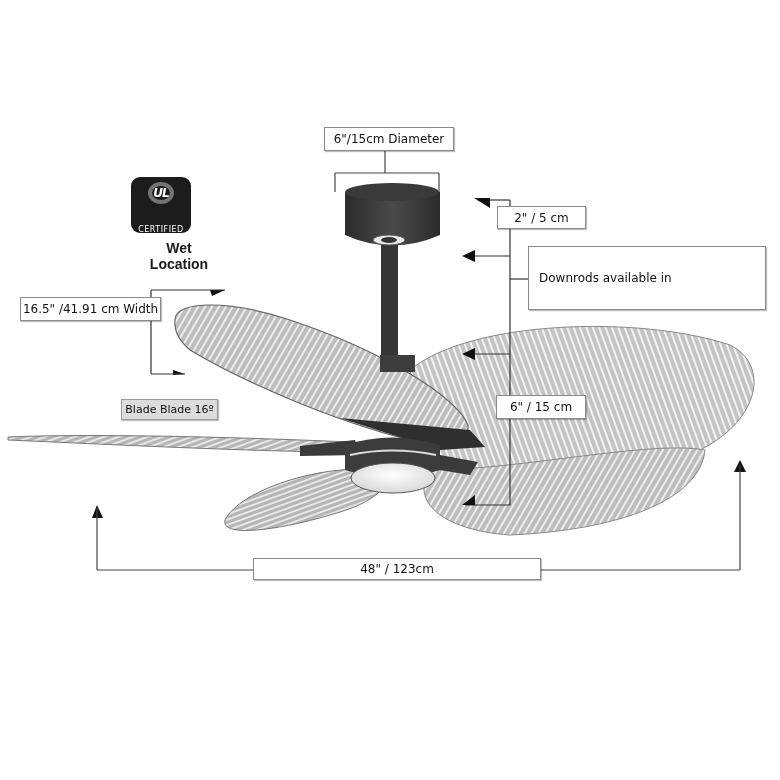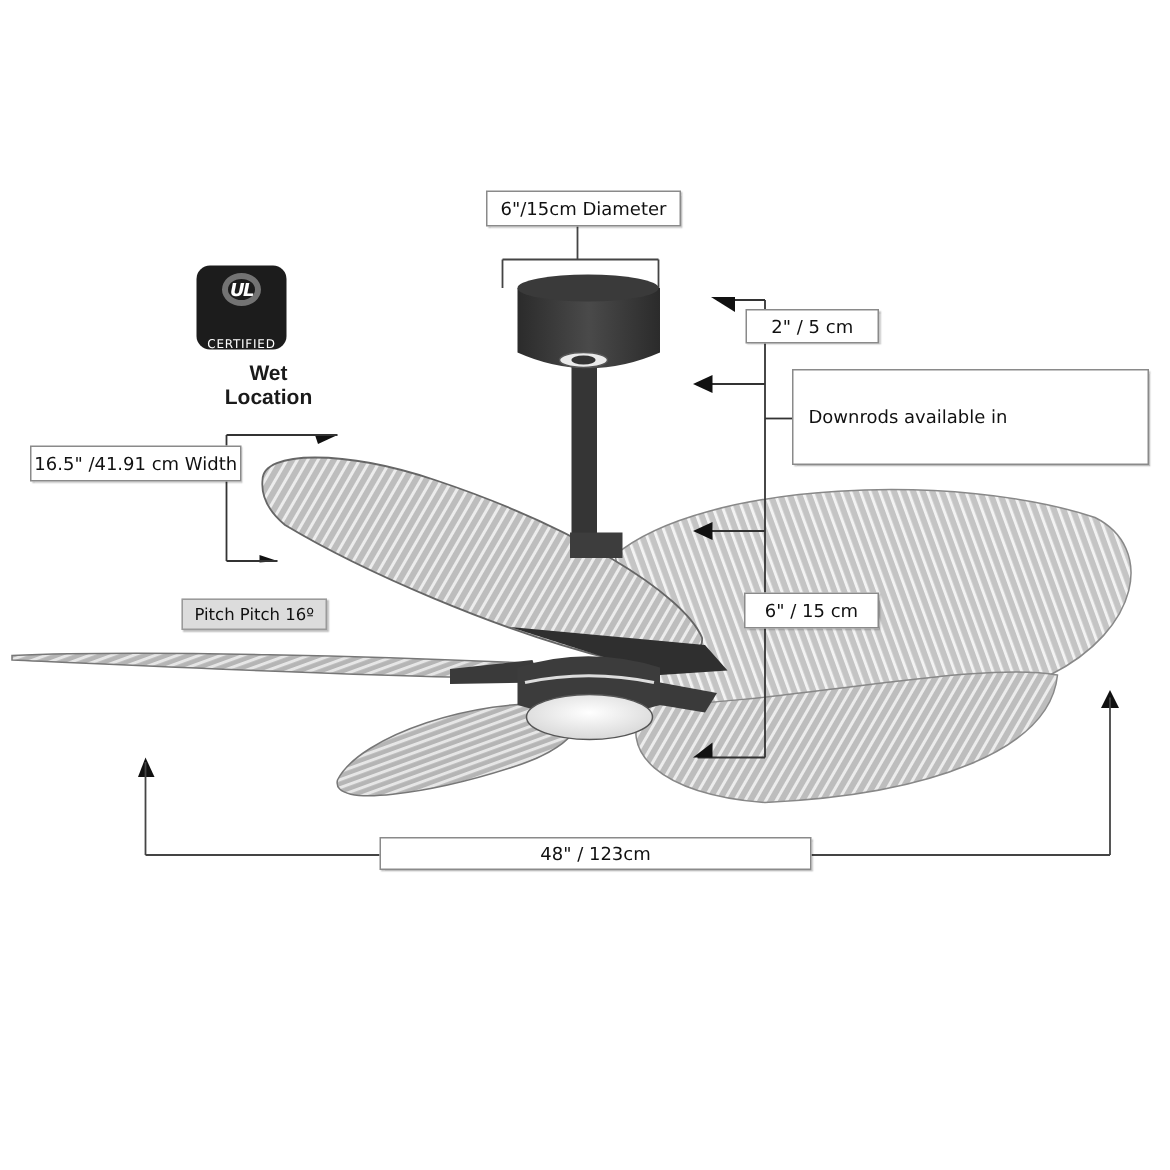--- a/index.html
+++ b/index.html
@@ -132,17 +132,17 @@
   <div class="wet">Wet Location</div>
 
   <div class="label center" style="left:324px;top:127px;width:130px;height:24px;">6"/15cm Diameter</div>
   <div class="label center" style="left:497px;top:206px;width:89px;height:23px;">2" / 5 cm</div>
 
   <div class="label multi" style="left:528px;top:246px;width:238px;height:64px;">
     <span>Downrods available in</span>
   </div>
 
   <div class="label center" style="left:20px;top:297px;width:141px;height:24px;">16.5" /41.91 cm Width</div>
-  <div class="label center gray" style="left:121px;top:399px;width:97px;height:21px;">Pitch Pitch 16º</div>
+  <div class="label center gray" style="left:121px;top:399px;width:97px;height:21px;">Blade Blade 16º</div>
   <div class="label center" style="left:496px;top:395px;width:90px;height:24px;">6" / 15 cm</div>
   <div class="label center" style="left:253px;top:558px;width:288px;height:22px;">48" / 123cm</div>
 
 </div>
 
 </body></html>

